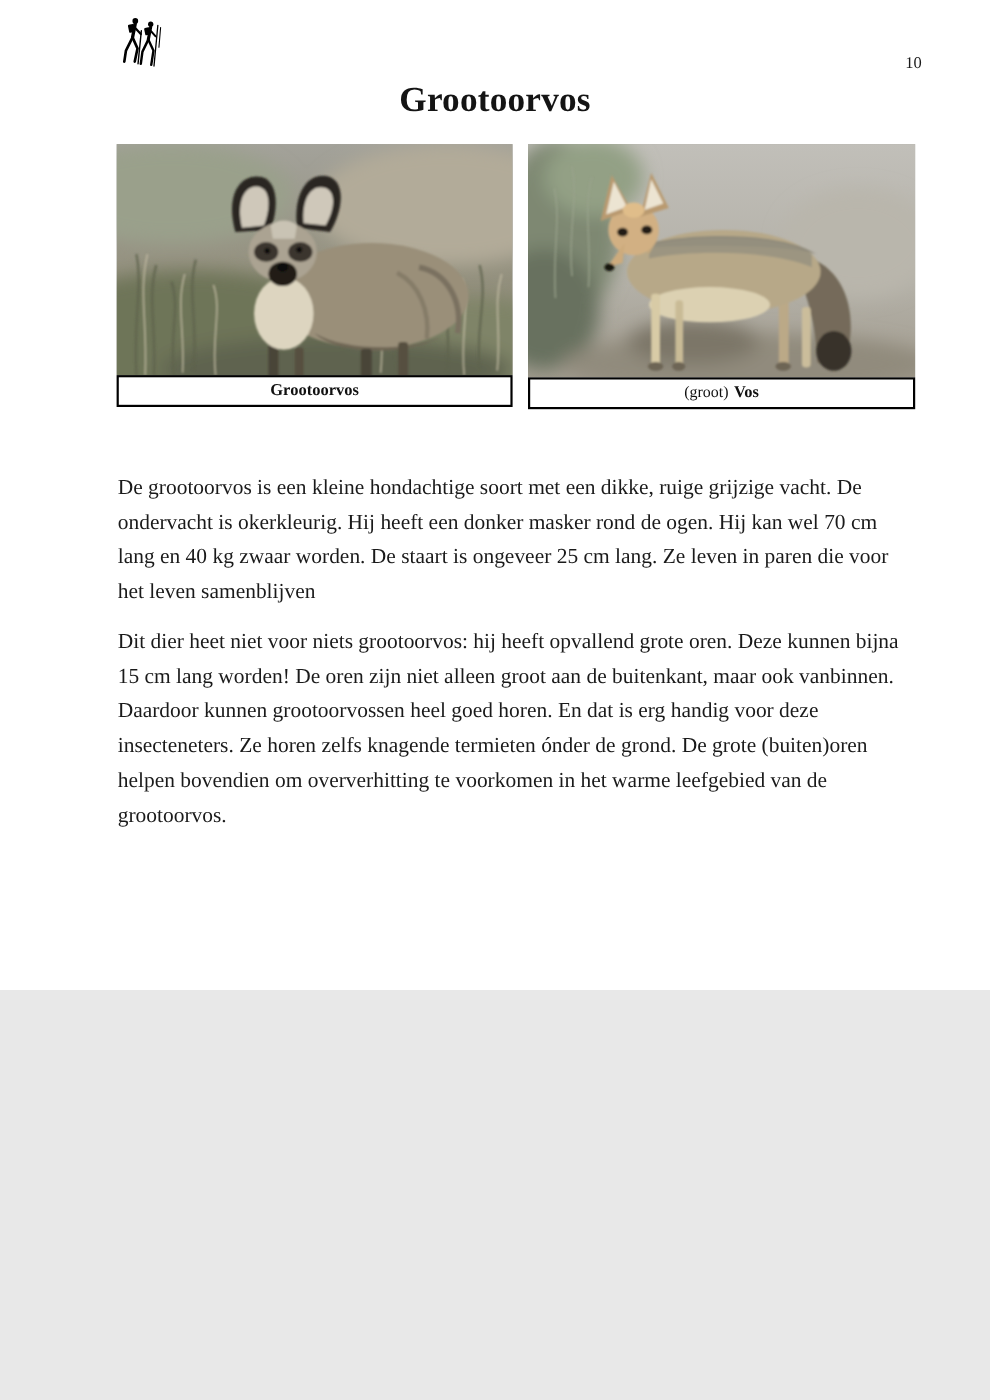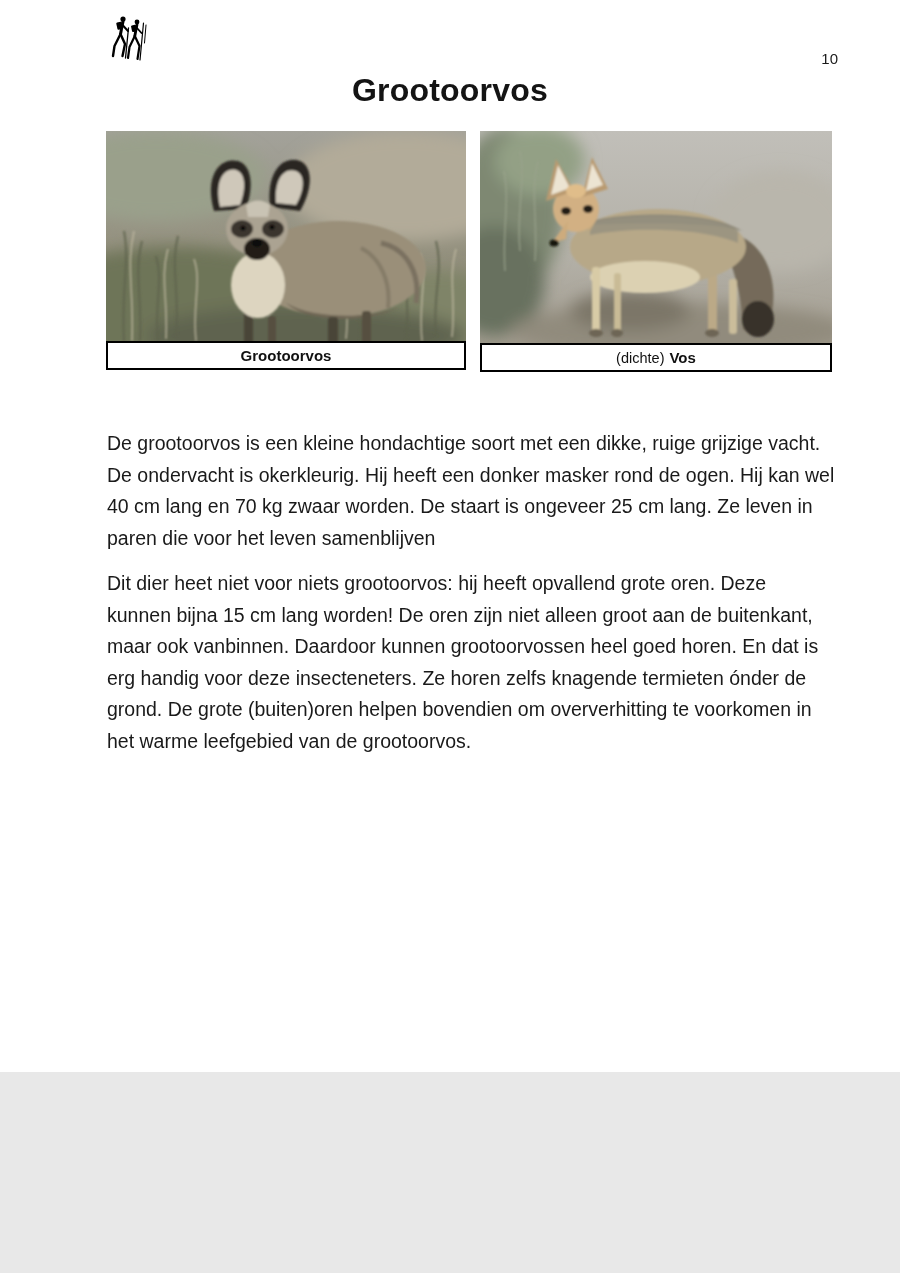--- a/index.html
+++ b/index.html
@@ -1,19 +1,19 @@
 <!DOCTYPE html>
 <html><head>
 <meta charset="utf-8">
 <style>
   html,body{margin:0;padding:0;background:#e8e8e8;}
   .page{
-    position:relative;width:900px;height:1072px;margin:0 auto;
+    position:relative;width:900px;height:900px;margin:0 auto;
     background:#ffffff;overflow:hidden;
-    font-family:Liberation Sans, sans-serif;color:#1a1a1a;
+    font-family:Liberation Serif, serif;color:#1a1a1a;
   }
   .logo{position:absolute;left:110px;top:13px;width:44px;height:50px;}
   .page-number{position:absolute;top:50px;right:62px;font-size:15px;color:#1a1a1a;}
   .title{
     position:absolute;top:72px;left:0;width:900px;margin:0;
     text-align:center;font-size:32px;font-weight:bold;color:#141414;
     letter-spacing:0.2px;
   }
   .figures{position:absolute;left:106px;top:131px;width:726px;display:flex;gap:14px;align-items:flex-start;}
   .fig{margin:0;display:flex;flex-direction:column;}
@@ -214,29 +214,29 @@
 
             <ellipse cx="86" cy="80" rx="5" ry="4" fill="#241f18"></ellipse>
             <ellipse cx="108" cy="78" rx="5" ry="4" fill="#241f18"></ellipse>
             <path d="M88,90 C82,98 76,106 72,112 L86,108 Z" fill="#cdab7d"></path>
             <ellipse cx="74" cy="112" rx="4.5" ry="3.5" fill="#191511"></ellipse>
             <ellipse cx="96" cy="60" rx="10" ry="7" fill="#e0bd8a"></ellipse>
           </g>
         </svg>
       </div>
       <figcaption class="caption">
-        <span class="cap-reg">(dichte)</span>
+        <span class="cap-reg">(groot)</span>
         <span class="cap-bold">Vos</span>
       </figcaption>
     </figure>
 
   </div>
 
   <div class="body">
-    <p class="para">De grootoorvos is een kleine hondachtige soort met een dikke, ruige grijzige vacht. De ondervacht is okerkleurig. Hij heeft een donker masker rond de ogen. Hij kan wel 40 cm lang en 70 kg zwaar worden. De staart is ongeveer 25 cm lang. Ze leven in paren die voor het leven samenblijven</p>
+    <p class="para">De grootoorvos is een kleine hondachtige soort met een dikke, ruige grijzige vacht. De ondervacht is okerkleurig. Hij heeft een donker masker rond de ogen. Hij kan wel 70 cm lang en 40 kg zwaar worden. De staart is ongeveer 25 cm lang. Ze leven in paren die voor het leven samenblijven</p>
     <p class="para">Dit dier heet niet voor niets grootoorvos: hij heeft opvallend grote oren. Deze kunnen bijna 15 cm lang worden! De oren zijn niet alleen groot aan de buitenkant, maar ook vanbinnen. Daardoor kunnen grootoorvossen heel goed horen. En dat is erg handig voor deze insecteneters. Ze horen zelfs knagende termieten ónder de grond. De grote (buiten)oren helpen bovendien om oververhitting te voorkomen in het warme leefgebied van de grootoorvos.</p>
   </div>
 
   <div class="footer">
     <svg viewBox="0 0 726 65" preserveAspectRatio="none" xmlns="http://www.w3.org/2000/svg">
 
       <path fill="#DEB968" d="M0,28 L8,14 L16,20 L26,10 L36,18 L46,12 L58,20 L70,15 L82,23 L96,16 L110,24 L124,18 L138,26 L152,22 L166,32 L186,38 L210,42 L240,44 L270,44 L300,42 L320,38 L336,30 L348,22 L358,26 L368,14 L380,20 L392,8 L404,16 L416,10 L428,18 L440,6 L452,14 L464,9 L476,17 L490,11 L504,20 L518,14 L532,24 L548,20 L562,28 L578,36 L600,42 L618,40 L632,30 L644,22 L654,26 L664,14 L674,20 L684,10 L694,18 L704,12 L714,20 L726,14 L726,65 L0,65 Z"></path>
 
       <path fill="#C69414" d="M0,36 C15,30 30,26 45,28 C60,30 70,34 85,36 C100,38 115,36 130,32 C145,28 160,28 175,32 C190,36 205,40 225,42 C245,44 265,42 285,38 C305,34 318,32 332,34 C346,36 355,40 370,42 C385,44 395,42 408,38 C420,35 430,32 444,32 C458,32 470,36 484,40 C498,44 510,46 525,45 C540,44 555,40 570,36 C585,32 600,32 615,35 C630,38 645,43 662,45 C680,47 695,44 708,40 C716,37 721,36 726,35 L726,65 L0,65 Z"></path>
     </svg>

